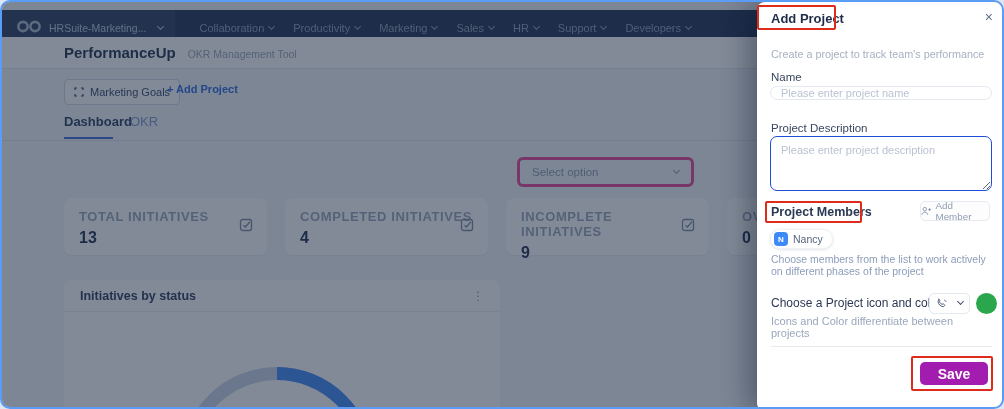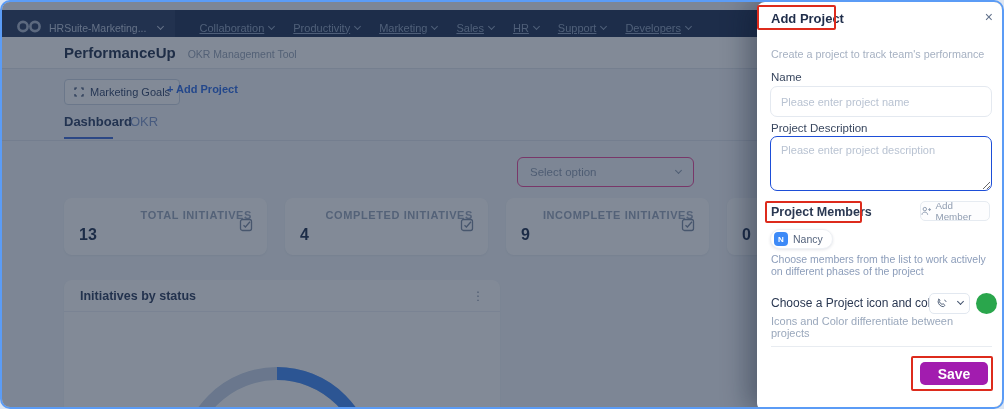--- a/index.html
+++ b/index.html
@@ -7,55 +7,55 @@
   #shot {
     position:relative; width:1004px; height:409px;
     border:2px solid #5b9cf6; border-radius:10px; overflow:hidden;
     background:#f3f6fa;
   }
   
   #nav { position:absolute; left:0; top:8px; width:100%; height:35px; background:#1f3254; display:flex; align-items:center; }
   .ws-chip { height:35px; display:flex; align-items:center; padding:0 12px 0 14px; background:#2a3d61; color:#bcc7d9; font-size:10.5px; gap:7px; cursor:pointer; }
   .inf { display:inline-block; }
   .nav-items { display:flex; align-items:center; gap:19px; margin-left:24px; color:#8fa0bc; font-size:11px; }
-  .nav-item { display:flex; align-items:center; cursor:pointer;text-decoration:underline; }
+  .nav-item { display:flex; align-items:center; cursor:pointer; }
   .chev { width:5px; height:5px; border-right:1.4px solid currentColor; border-bottom:1.4px solid currentColor; transform:rotate(45deg); display:inline-block; margin-left:5px; margin-top:-3px; }
   
   #appheader { position:absolute; left:0; top:35px; width:100%; height:32px; background:#ffffff; border-bottom:1px solid #e2e7ee; display:flex; align-items:center; padding-left:62px; }
   #page-title { font-size:15px; font-weight:700; color:#24334f; }
   #page-subtitle { font-size:10.5px; color:#98a4b6; margin-left:12px; margin-top:3px; }
   
   .goal-btn { position:absolute; left:62px; top:77px; height:21px; display:flex; align-items:center; gap:6px; padding:12px 9px; background:#fff; border:1px solid #ccd5e3; border-radius:4px; font-size:11px; color:#33466b; cursor:pointer; }
   .add-proj-link { position:absolute; left:165px; top:81px; font-size:11px; font-weight:700; color:#2e6be5; cursor:pointer; }
   
   .tab-dash { position:absolute; left:62px; top:112px; font-size:13px; color:#2c3e63; font-weight:600; cursor:pointer; }
   .tab-okr { position:absolute; left:128px; top:112px; font-size:13px; color:#7f97c9; cursor:pointer; }
   .tab-underline { position:absolute; left:62px; top:135px; width:49px; height:2px; background:#3f6ad8; }
   .tab-divider { position:absolute; left:0; top:138px; width:755px; height:1px; background:#dfe5ee; }
   
-  .select { position:absolute; left:515px; top:155px; width:177px; height:30px; border:1px solid #ec4899; border-radius:6px; display:flex; align-items:center; justify-content:space-between; padding:0 12px; font-size:11.5px; color:#8d9bb0; cursor:pointer; background:transparent; }
+  .select { position:absolute; left:515px; top:155px; width:177px; height:30px; border:3px solid #ec4899; border-radius:6px; display:flex; align-items:center; justify-content:space-between; padding:0 12px; font-size:11.5px; color:#8d9bb0; cursor:pointer; background:transparent; }
   
   .card { position:absolute; top:196px; width:203px; height:57px; background:#ffffff; border-radius:8px; box-shadow:0 1px 2px rgba(30,45,70,.06); padding:11px 15px 0 15px; }
-  .card .lbl { font-size:11px; letter-spacing:.6px; color:#9aa7bb; font-weight:700;text-align:right; }
+  .card .lbl { font-size:13px; letter-spacing:.6px; color:#9aa7bb; font-weight:700; }
   .card .val { font-size:16px; font-weight:700; color:#1d2f4e; margin-top:5px; }
   .card .cicon { position:absolute; right:14px; top:20px; color:#7d8ca3; }
   
   .chart-panel { position:absolute; left:62px; top:278px; width:436px; height:200px; background:#fff; border-radius:8px; box-shadow:0 1px 2px rgba(30,45,70,.06); }
   .chart-head { height:32px; border-bottom:1px solid #edf0f5; display:flex; align-items:center; justify-content:space-between; padding:0 16px; }
   .chart-title { font-size:12.5px; font-weight:600; color:#2c3c5c; }
   .kebab { color:#8b98ad; font-size:12px; letter-spacing:0; cursor:pointer; line-height:1; }
   
   #dim { position:absolute; left:0; top:0; width:1004px; height:409px; background:rgba(28,42,66,0.55); z-index:5; }
   
   #modal { position:absolute; left:755px; top:0; width:249px; height:409px; background:#fff; z-index:10; border-radius:8px 0 0 8px; box-shadow:-10px 0 26px rgba(10,20,40,.35); }
   #modal .m-title { position:absolute; left:14px; top:9px; font-size:13px; font-weight:700; color:#1f2d4a; }
   #modal .m-close { position:absolute; right:13px; top:7px; font-size:14px; color:#60708a; cursor:pointer; }
   #modal .m-desc { position:absolute; left:14px; top:46px; font-size:10.8px; color:#a6b1c2; }
   .f-label { position:absolute; left:14px; font-size:11.5px; color:#39475f; }
-  .f-input { position:absolute; left:13px; width:222px; height:31px; border:1px solid #e4e9f0; border-radius:7px; font-size:11px; color:#3a4a63; padding:0 10px; outline:none; }
+  .f-input { position:absolute; left:13px; width:222px; height:14px; border:1px solid #e4e9f0; border-radius:7px; font-size:11px; color:#3a4a63; padding:0 10px; outline:none; }
   .f-input::placeholder, .f-ta::placeholder { color:#b9c3d2; }
   .f-ta { position:absolute; left:13px; width:222px; height:55px; border:1px solid #1d4ed8; border-radius:7px; font-size:11px; color:#3a4a63; padding:7px 10px; outline:none; resize:vertical; }
   .members-label { position:absolute; left:14px; top:203px; font-size:12.5px; font-weight:600; color:#2a3852; }
   .add-member-btn { position:absolute; left:163px; top:199px; width:70px; height:20px; border:1px solid #e6ebf1; border-radius:5px; background:#fdfdfe; display:flex; align-items:center; justify-content:center; gap:4px; font-size:9.8px; color:#8f9cb0; cursor:pointer; }
   .member-chip { position:absolute; left:13px; top:227px; height:20px; background:#fff; border:1px solid #eef1f5; border-radius:10px; box-shadow:0 1px 3px rgba(30,45,70,.12); display:flex; align-items:center; gap:5px; padding:0 9px 0 3px; }
   .member-avatar { width:14px; height:14px; background:#3d8af7; border-radius:4px; color:#fff; font-size:8px; font-weight:700; display:flex; align-items:center; justify-content:center; }
   .member-name { font-size:10.5px; color:#55647d; }
   .members-hint { position:absolute; left:14px; top:251px; width:222px; font-size:10.5px; line-height:12px; color:#8c9dba; }
   .icon-label { position:absolute; left:14px; top:294px; font-size:12px; color:#2a3852; }
   .icon-select { position:absolute; left:172px; top:291px; width:41px; height:21px; border:1px solid #e2e8f0; border-radius:5px; display:flex; align-items:center; justify-content:center; gap:5px; color:#44546e; cursor:pointer; background:#fff; }

